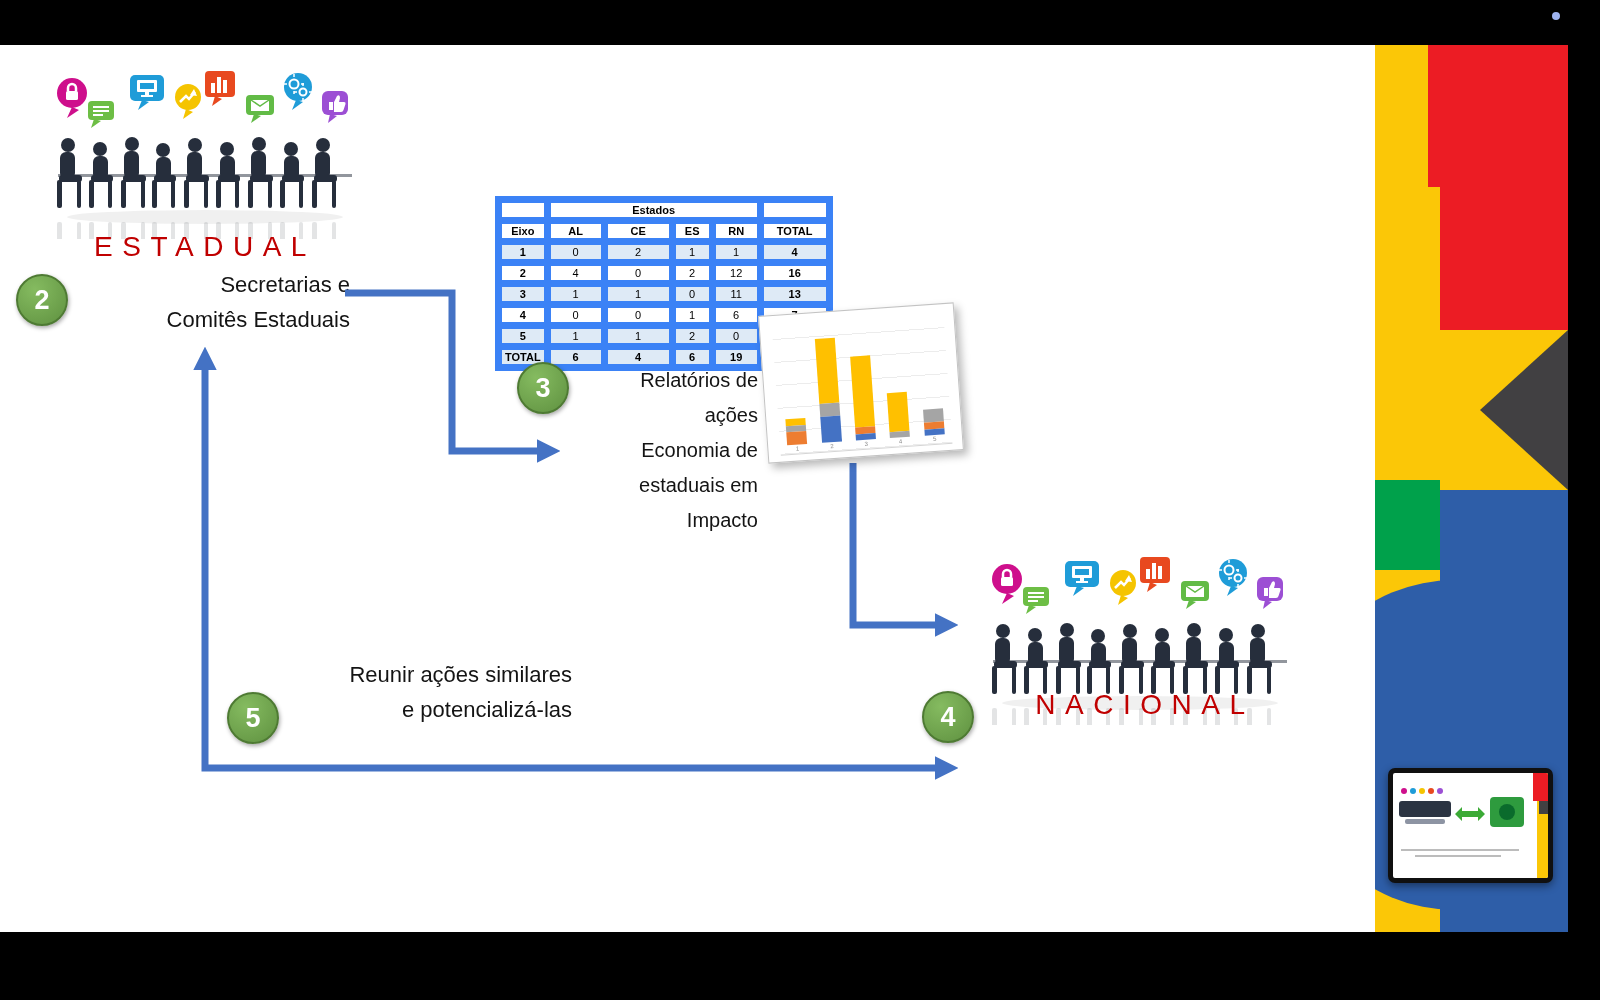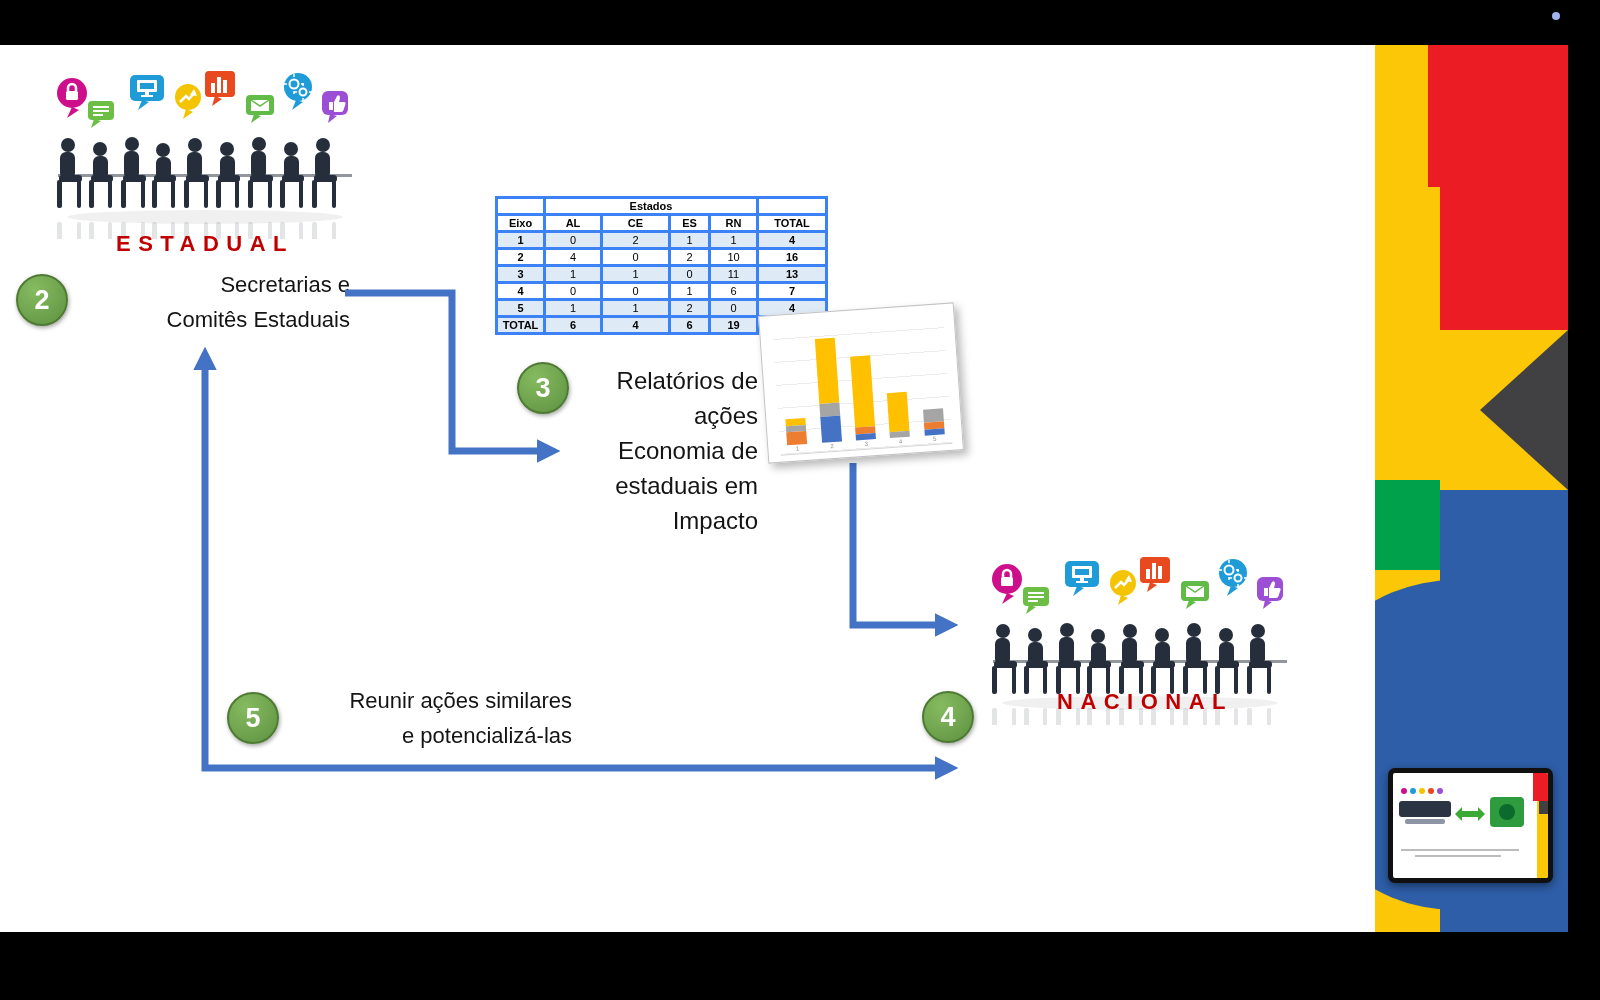--- a/index.html
+++ b/index.html
@@ -20,31 +20,31 @@
   .clipart-nacional{left:985px;top:512px}
 
   
   .step-circle{position:absolute;width:52px;height:52px;border-radius:50%;
     background:radial-gradient(circle at 35% 28%,#85bb60,#5f9140);
     border:2px solid #4e7a33;color:#fff;font-weight:bold;font-size:27px;
     display:flex;align-items:center;justify-content:center;
     box-shadow:1px 2px 4px rgba(0,0,0,.35);z-index:5}
 
   
-  .red-title{position:absolute;color:#C00000;font-weight:bold;font-size:22px;
+  .red-title{position:absolute;color:#C00000;font-weight:normal;font-size:28px;
     letter-spacing:.34em;text-align:center;z-index:3}
   .t-lines{position:absolute;text-align:right;color:#141414;z-index:3}
   .t-lines div{white-space:nowrap}
   .sz22{font-size:22px;line-height:35px}
-  .sz24{font-size:24px;line-height:35px}
+  .sz24{font-size:20px;line-height:35px}
 
   
   .tbl{position:absolute;left:495px;top:151px;border-collapse:collapse;
     font-size:11px;background:#fff;z-index:2;border:1px solid #8d99a8}
-  .tbl th,.tbl td{border:3px solid #3b82f6;text-align:center;padding:1px 3px;height:16px}
+  .tbl th,.tbl td{border:7px solid #3b82f6;text-align:center;padding:1px 3px;height:16px}
   .tbl thead th{font-weight:bold}
   .tbl tr.band td{background:#DEEAF6}
   .tbl tr.total td{font-weight:bold;background:#DEEAF6}
   .tbl td.b{font-weight:bold}
 
   
   .chart-card{position:absolute;left:763px;top:264px;width:196px;height:148px;
     background:#fff;border:1px solid #c3c3c3;box-shadow:4px 5px 9px rgba(0,0,0,.28);
     transform:rotate(-4deg);z-index:4}
   .mc-plot{position:absolute;left:12px;top:14px;width:172px;height:126px;
@@ -263,21 +263,21 @@
             <td>2</td>
             <td>1</td>
             <td>1</td>
             <td class="b">4</td>
           </tr>
           <tr>
             <td class="b">2</td>
             <td>4</td>
             <td>0</td>
             <td>2</td>
-            <td>10</td>
+            <td>12</td>
             <td class="b">16</td>
           </tr>
           <tr class="band">
             <td class="b">3</td>
             <td>1</td>
             <td>1</td>
             <td>0</td>
             <td>11</td>
             <td class="b">13</td>
           </tr>
@@ -361,21 +361,21 @@
     <div class="step-circle" style="left:517px;top:317px">3</div>
     <div class="t-lines sz24" style="left:558px;top:318px;width:200px">
       <div>Relatórios de</div>
       <div>ações</div>
       <div>Economia de</div>
       <div>estaduais em</div>
       <div>Impacto</div>
     </div>
 
     <div class="step-circle" style="left:227px;top:647px">5</div>
-    <div class="t-lines sz22" style="left:292px;top:638px;width:280px">
+    <div class="t-lines sz22" style="left:292px;top:612px;width:280px">
       <div>Reunir ações similares</div>
       <div>e potencializá-las</div>
     </div>
 
     <div class="clipart clipart-nacional">
   <svg viewBox="0 0 310 168" width="310" height="168">
     <g>
       <circle cx="22" cy="22" r="15" fill="#CE0F8C"></circle>
       <path d="M22 36 l-5 11 l12 -8 z" fill="#CE0F8C"></path>
       <rect x="16" y="20" width="12" height="9" rx="1.5" fill="#fff"></rect>

